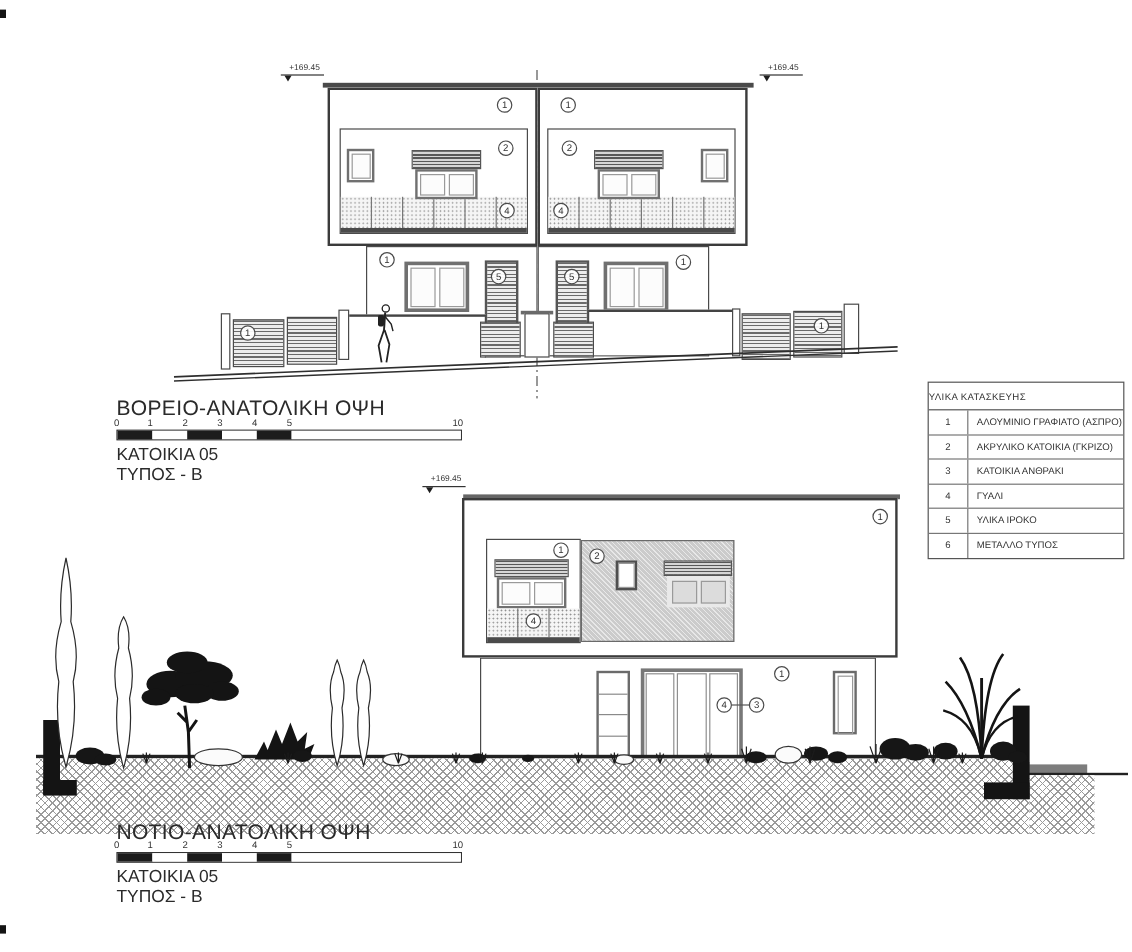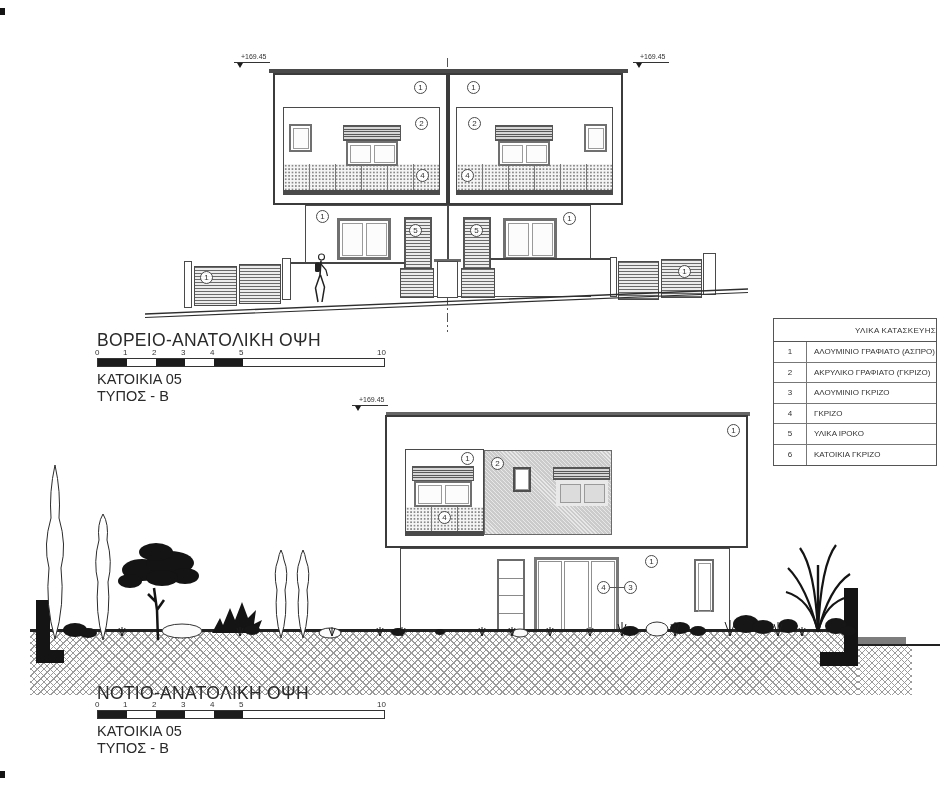--- a/index.html
+++ b/index.html
@@ -20,21 +20,21 @@
   .dashdot{position:absolute;width:1px;background:repeating-linear-gradient(180deg,#555 0,#555 9px,transparent 9px,transparent 12px,#555 12px,#555 14px,transparent 14px,transparent 17px)}
   .lvl{position:absolute;font-size:7px;color:#333;z-index:7;line-height:8px}
   .lvl .txt{border-bottom:1px solid #333;padding:0 3px 1px 7px;display:inline-block;white-space:nowrap}
   .lvl .tri{display:block;width:0;height:0;border-left:3.5px solid transparent;border-right:3.5px solid transparent;border-top:5px solid #1d1d1d;margin:0 0 0 3px}
   .sec-title{position:absolute;font-size:17.5px;letter-spacing:.3px;color:#2a2a2a;white-space:nowrap}
   .sub{position:absolute;font-size:14.5px;color:#2a2a2a;white-space:nowrap}
   .sb{position:absolute;height:9px;border:1px solid #333;display:flex;background:#fff}
   .sb i{display:block;height:100%}
   .sbl{position:absolute;font-size:8px;color:#333}
   .mt{position:absolute;left:773px;top:318px;width:164px;border:1px solid #555;background:#fff;font-size:8px;color:#333;z-index:8}
-  .mt-h{height:23px;line-height:23px;text-align:right;border-bottom:1px solid #555;letter-spacing:.3px}
+  .mt-h{height:23px;line-height:23px;text-align:left;border-bottom:1px solid #555;letter-spacing:.3px}
   .mt-row{display:flex;height:20.5px;border-bottom:1px solid #777}
   .mt-row:last-child{border-bottom:none}
   .mt-num{width:33px;border-right:1px solid #777;text-align:center;line-height:20.5px}
   .mt-label{flex:1;padding-left:7px;line-height:20.5px;white-space:nowrap}
   .fencepost{position:absolute;background:#fff;border:1px solid #4a4a4a}
   .fencepanel{position:absolute;border:1px solid #4a4a4a}
   .blk{position:absolute;background:#141414}
 </style>
 </head>
 <body>
@@ -181,37 +181,37 @@
 </div>
 
 <div class="mt">
   <div class="mt-h">ΥΛΙΚΑ ΚΑΤΑΣΚΕΥΗΣ</div>
   <div class="mt-row">
     <div class="mt-num">1</div>
     <div class="mt-label">ΑΛΟΥΜΙΝΙΟ ΓΡΑΦΙΑΤΟ (ΑΣΠΡΟ)</div>
   </div>
   <div class="mt-row">
     <div class="mt-num">2</div>
-    <div class="mt-label">ΑΚΡΥΛΙΚΟ ΓΡΑΦΙΑΤΟ (ΓΚΡΙΖΟ)</div>
+    <div class="mt-label">ΑΚΡΥΛΙΚΟ ΚΑΤΟΙΚΙΑ (ΓΚΡΙΖΟ)</div>
   </div>
   <div class="mt-row">
     <div class="mt-num">3</div>
-    <div class="mt-label">ΑΛΟΥΜΙΝΙΟ ΓΚΡΙΖΟ</div>
+    <div class="mt-label">ΚΑΤΟΙΚΙΑ ΑΝΘΡΑΚΙ</div>
   </div>
   <div class="mt-row">
     <div class="mt-num">4</div>
-    <div class="mt-label">ΓΚΡΙΖΟ</div>
+    <div class="mt-label">ΓΥΑΛΙ</div>
   </div>
   <div class="mt-row">
     <div class="mt-num">5</div>
     <div class="mt-label">ΥΛΙΚΑ ΙΡΟΚΟ</div>
   </div>
   <div class="mt-row">
     <div class="mt-num">6</div>
-    <div class="mt-label">ΚΑΤΟΙΚΙΑ ΓΚΡΙΖΟ</div>
+    <div class="mt-label">ΜΕΤΑΛΛΟ ΤΥΠΟΣ</div>
   </div>
 </div>
 
 <div>
 
   <div class="slab" style="left:386px;top:412px;width:364px;height:4px;background:#666"></div>
   <div class="box" style="left:385px;top:415px;width:363px;height:133px"></div>
 
   <div class="tbox" style="left:405px;top:449px;width:79px;height:87px"></div>
   <div class="shutter" style="left:412px;top:466px;width:62px;height:15px"></div>

